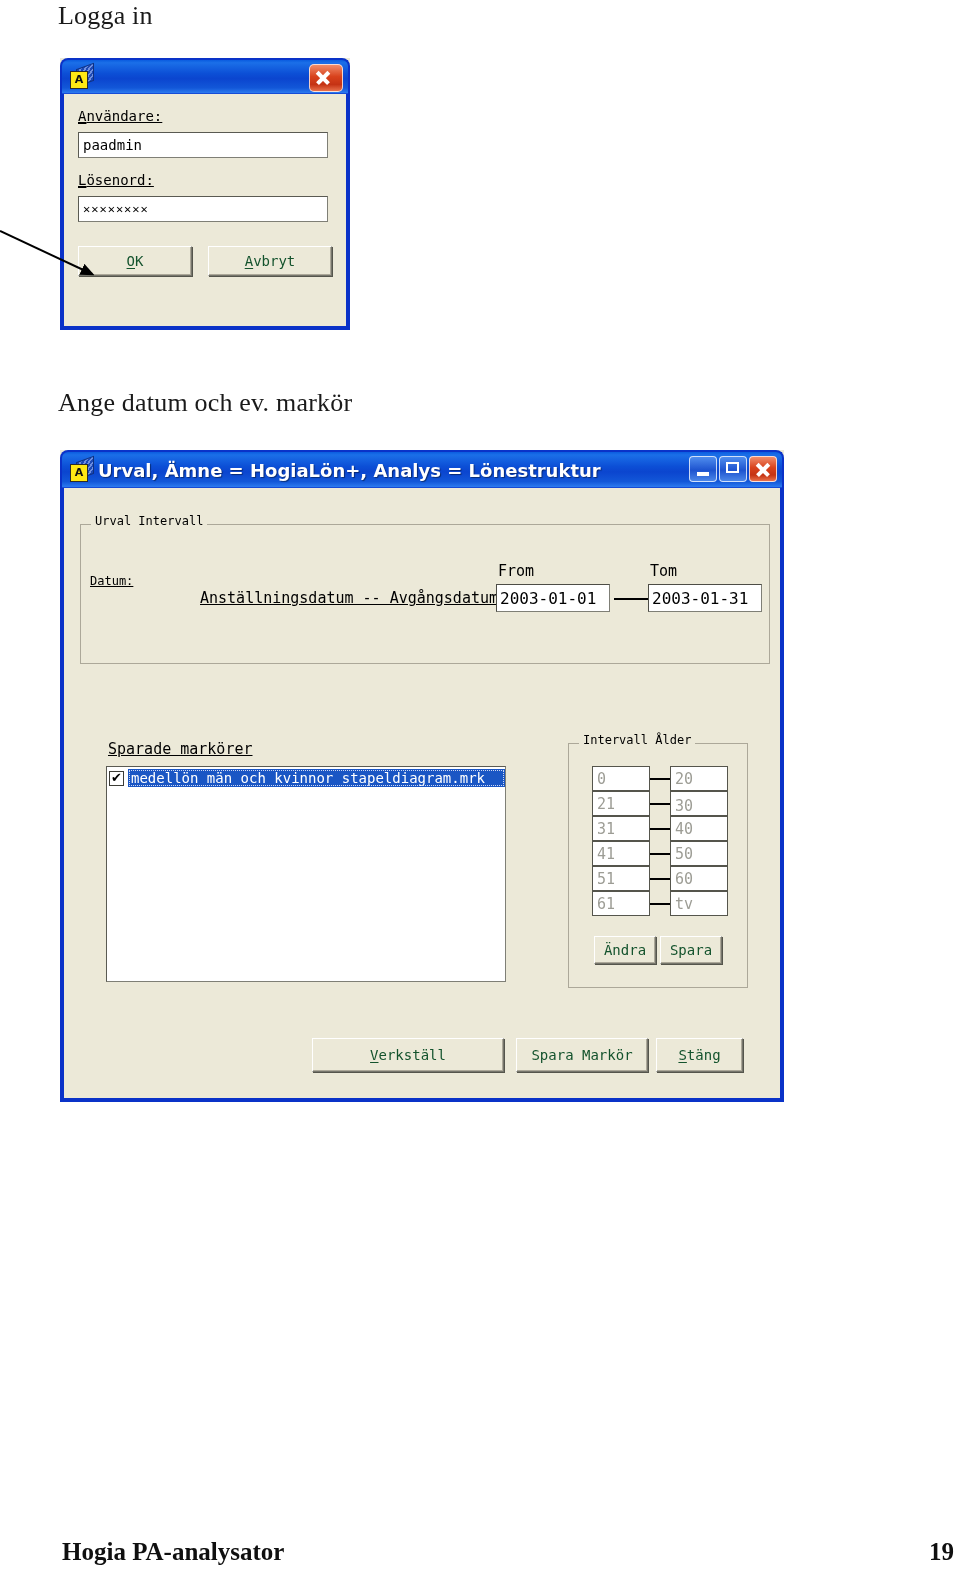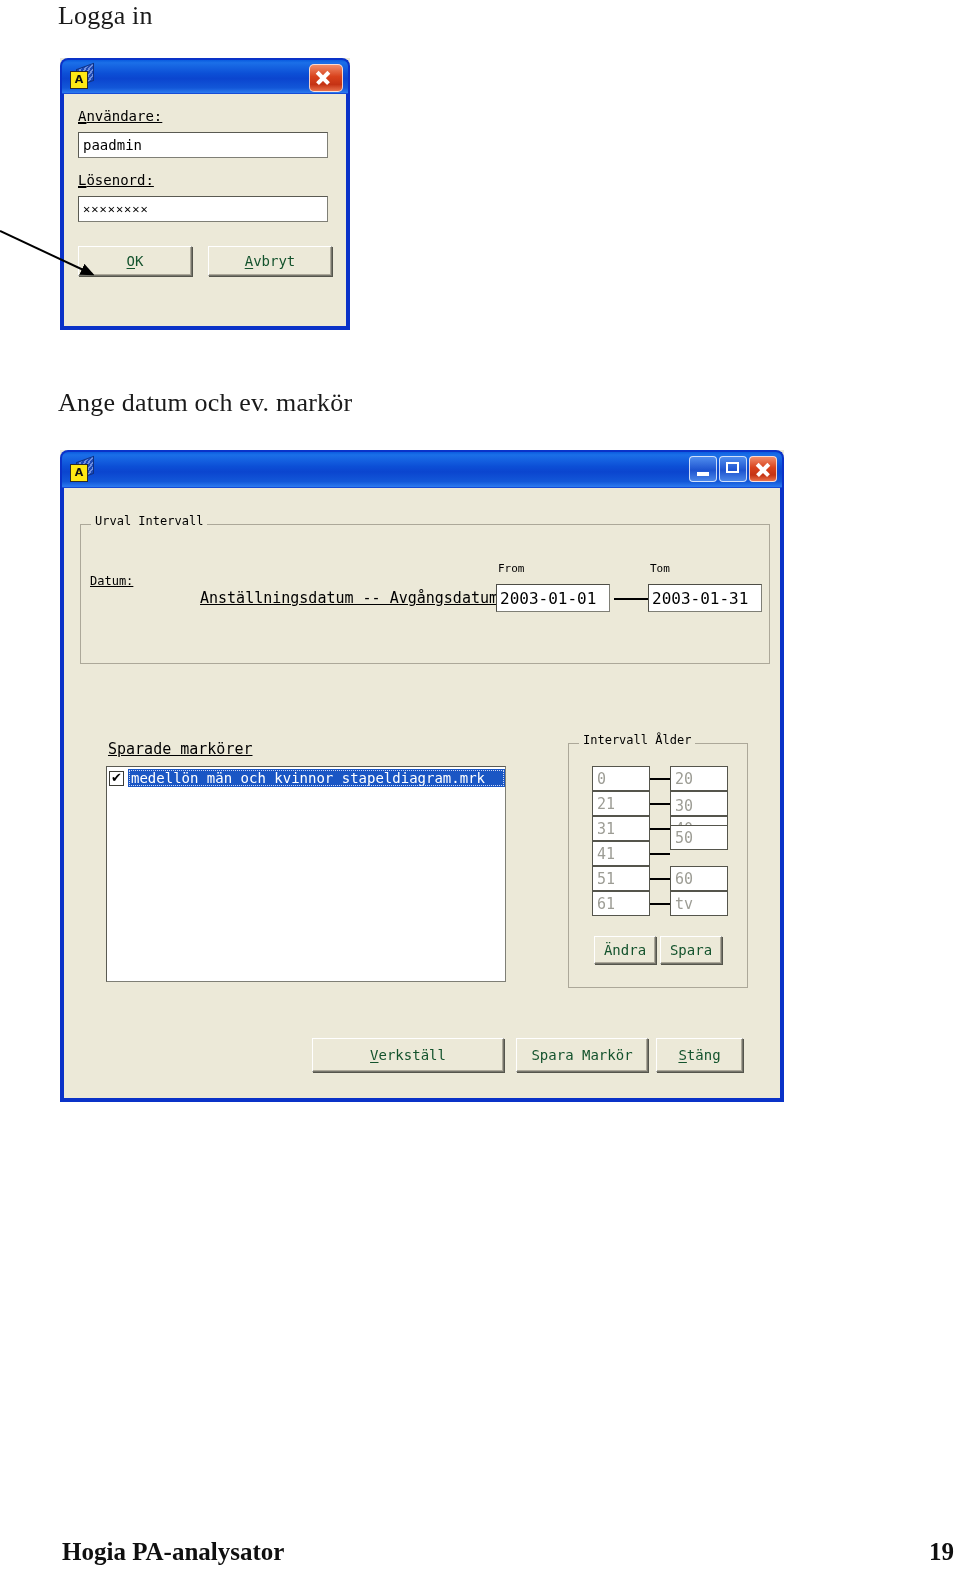--- a/index.html
+++ b/index.html
@@ -354,21 +354,21 @@
     font-family: "DejaVu Sans Mono", "Liberation Mono", monospace;
     font-size: 16px;
     color: #000;
     display: flex;
     align-items: center;
     padding-left: 3px;
   }
   .date-caption {
     position: absolute;
     font-family: "DejaVu Sans Mono", "Liberation Mono", monospace;
-    font-size: 11px;
+    font-size: 15px;
     color: #000;
   }
 </style>
 </head>
 <body>
 
 <div id="heading-login" class="doc-heading">Logga in</div>
 
 <div id="login-dialog" class="xp-window">
 
@@ -427,20 +427,21 @@
 
 <div id="main-window" class="xp-window">
 
   <div class="xp-titlebar">
     <div class="app-icon">
       <div class="cube-side"></div>
       <div class="cube-face">
           <span>A</span>
         </div>
     </div>
+    <div class="xp-title-text">Urval, Ämne = HogiaLön+, Analys = Lönestruktur</div>
     <div class="caption-buttons">
       <div class="cap-btn cap-min"></div>
       <div class="cap-btn cap-max"></div>
       <div class="cap-btn cap-close"></div>
     </div>
   </div>
 
   <div id="main-body">
 
     <div id="group-urval-intervall" class="group-box">
@@ -497,21 +498,21 @@
       </div>
     <div class="age-link" style="left:586px; top:340px;"></div>
     <div class="age-cell" style="left:606px; top:328px;">
         <span>40</span>
       </div>
 
     <div class="age-cell" style="left:528px; top:353px;">
         <span>41</span>
       </div>
     <div class="age-link" style="left:586px; top:365px;"></div>
-    <div class="age-cell" style="left:606px; top:337px;">
+    <div class="age-cell" style="left:606px; top:353px;">
         <span>50</span>
       </div>
 
     <div class="age-cell" style="left:528px; top:378px;">
         <span>51</span>
       </div>
     <div class="age-link" style="left:586px; top:390px;"></div>
     <div class="age-cell" style="left:606px; top:378px;">
         <span>60</span>
       </div>

